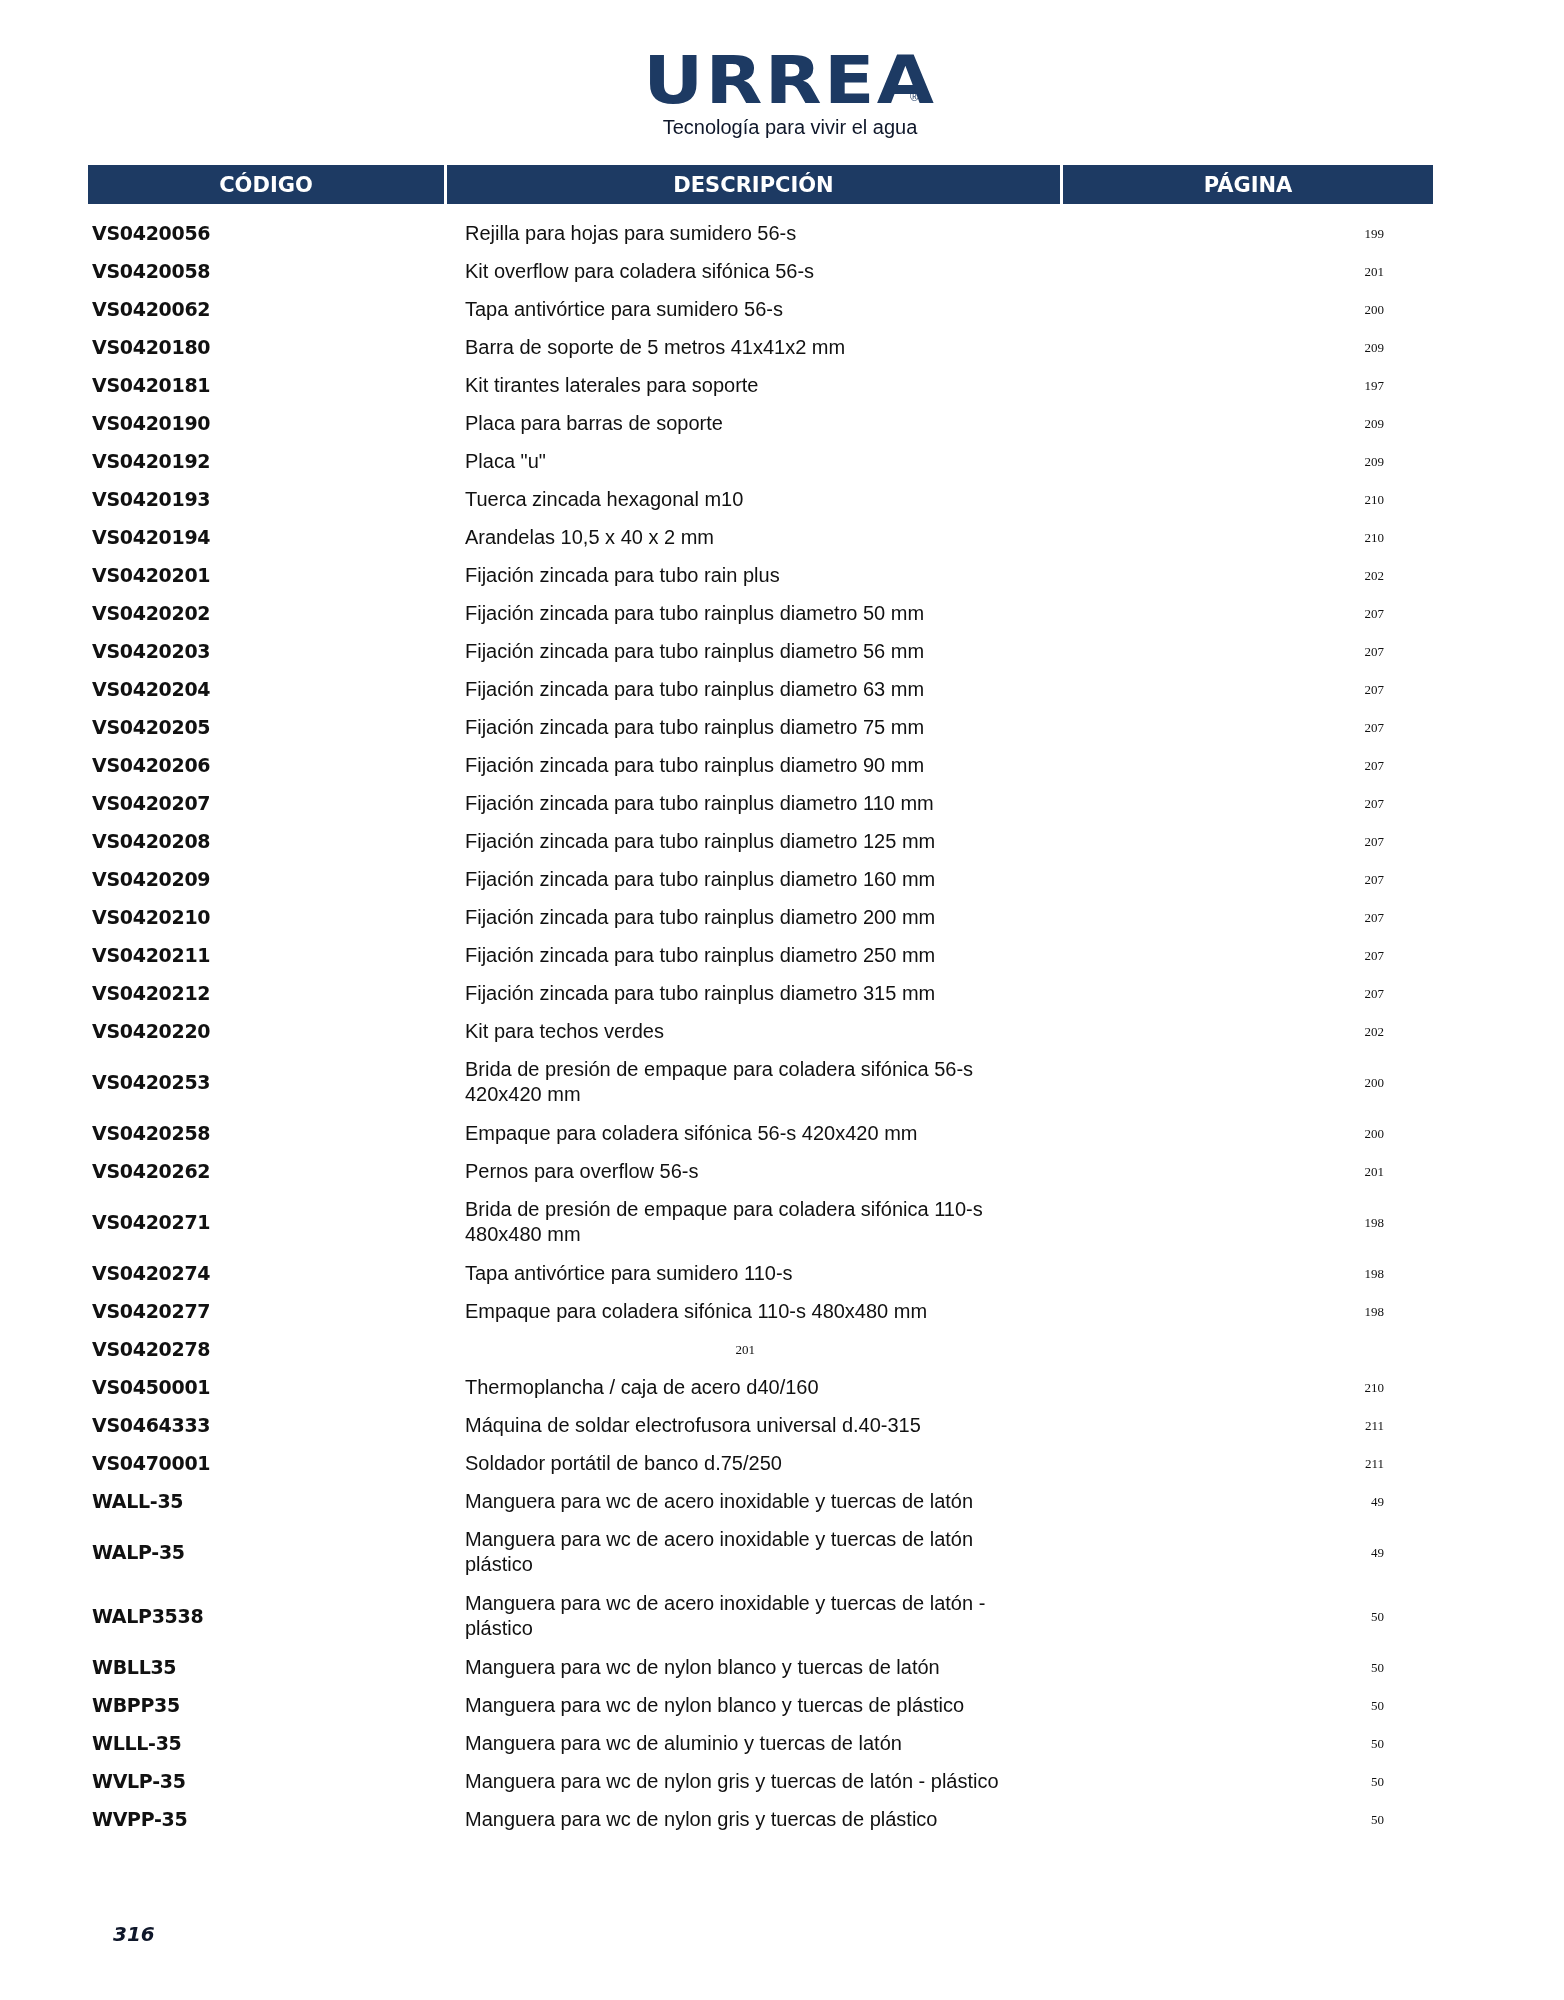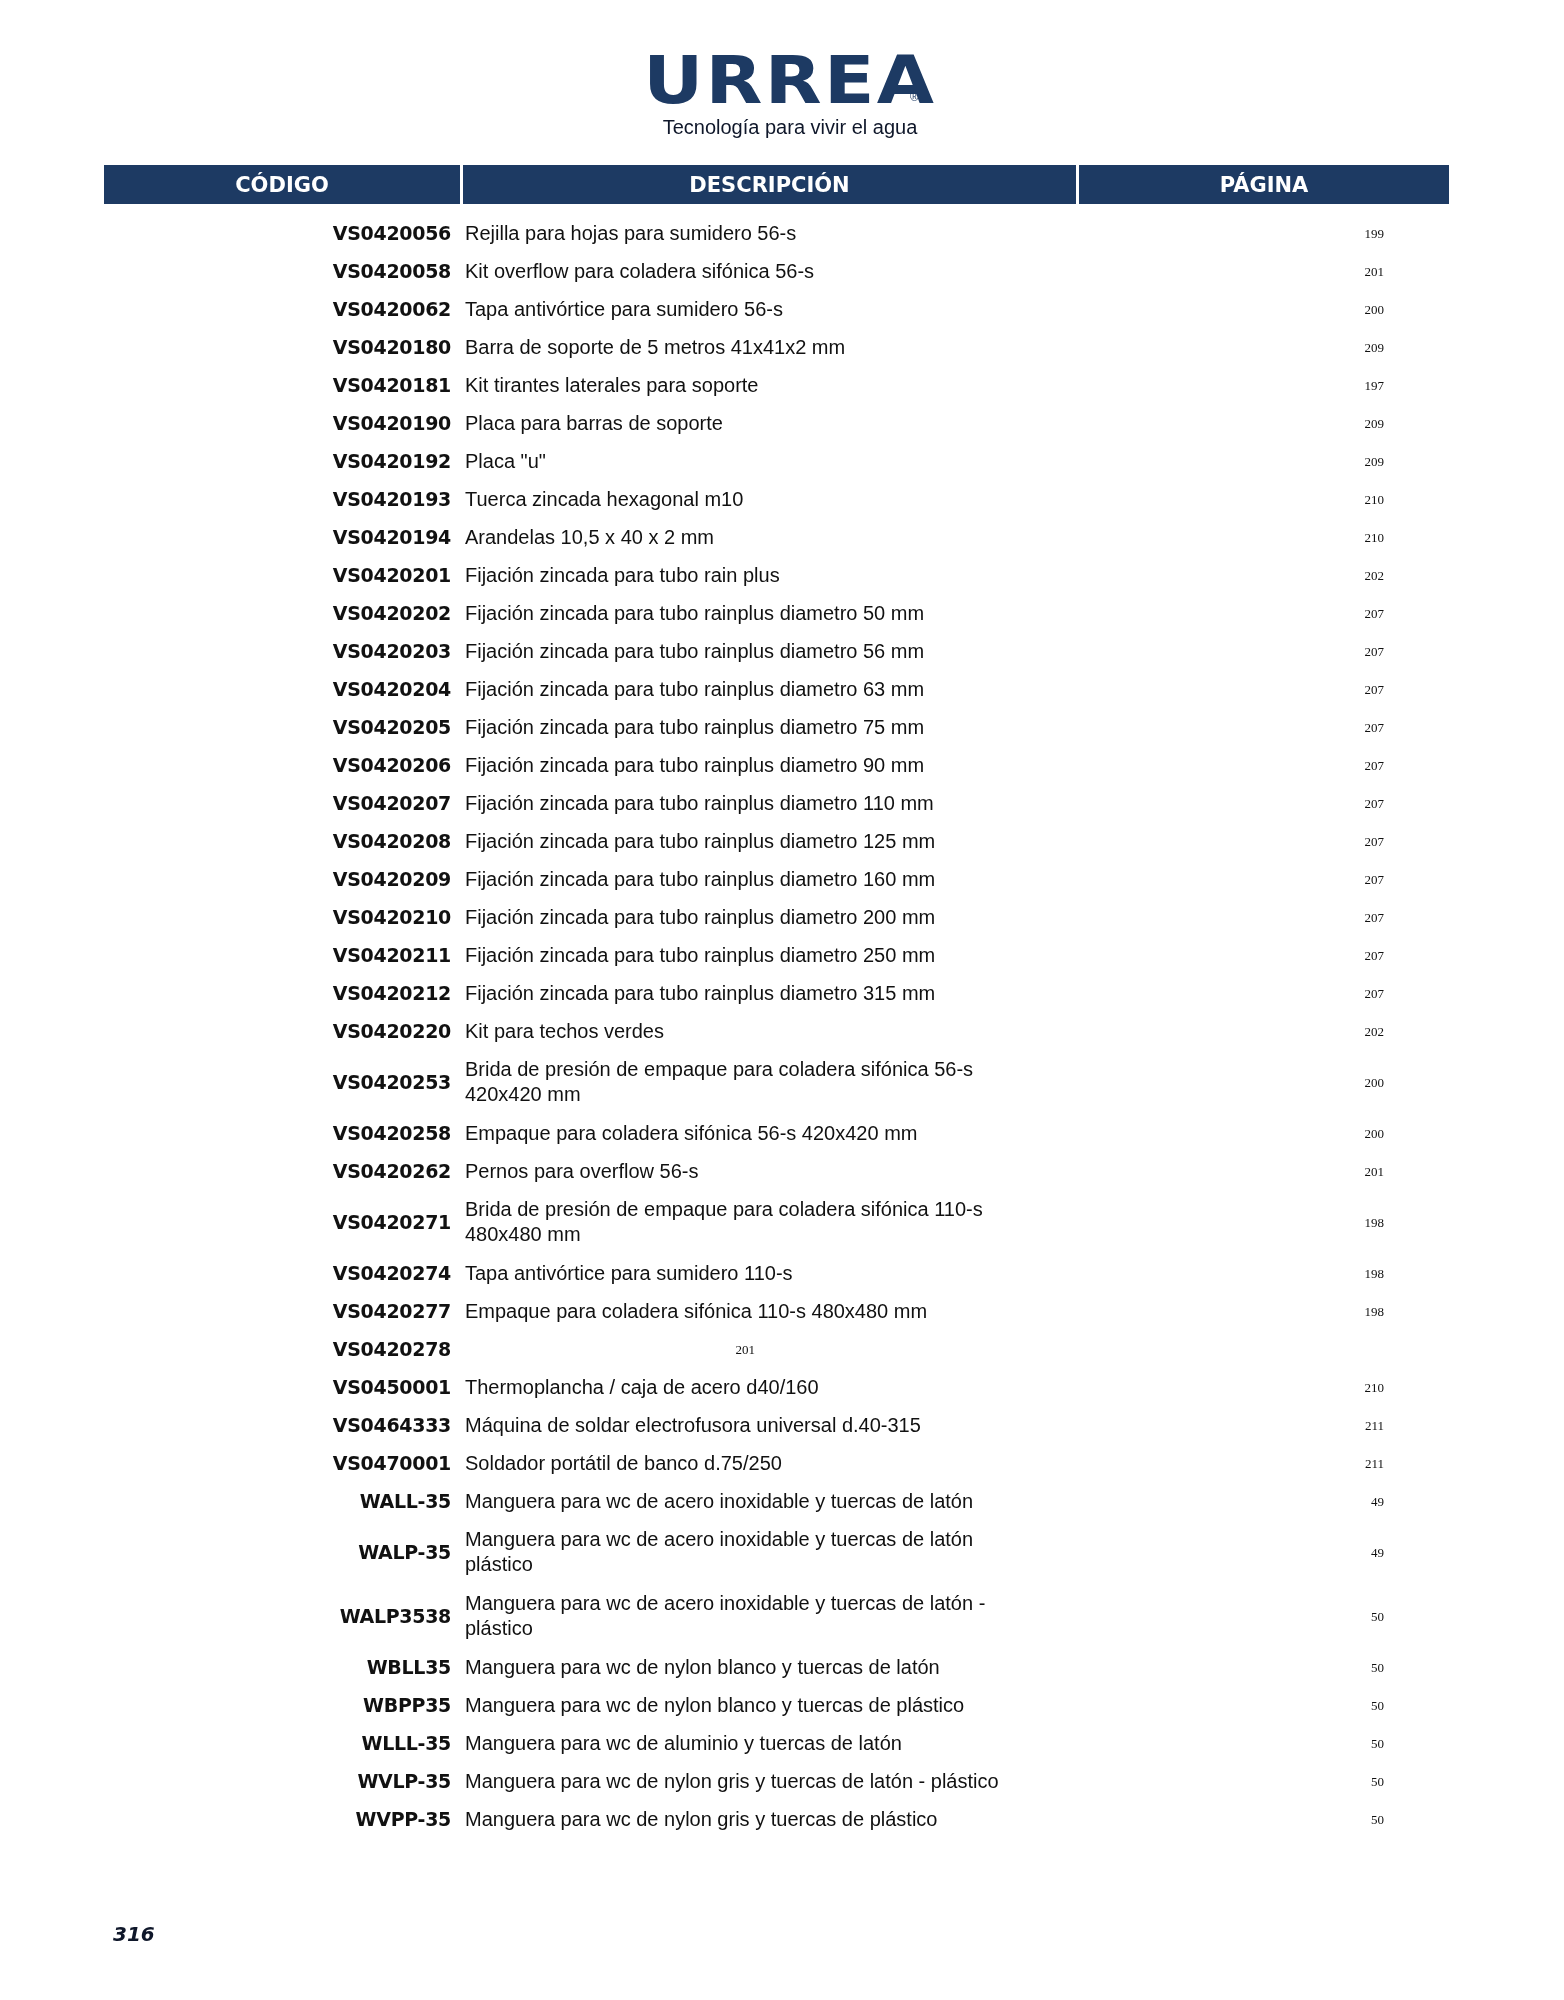--- a/index.html
+++ b/index.html
@@ -5,31 +5,31 @@
   html, body { margin: 0; padding: 0; background: #ffffff; }
   body { width: 1564px; height: 2000px; position: relative; overflow: hidden;
          font-family: "Liberation Sans", "DejaVu Sans", sans-serif; color: #111; }
   .logo { position: absolute; left: 640px; top: 48px; width: 300px; text-align: center; }
   .logo-word { font-family: "DejaVu Sans", sans-serif; font-weight: bold; font-size: 66px;
                letter-spacing: 2px; color: #1d3a63; line-height: 66px; display: inline-block;
                transform: scaleX(1.12); transform-origin: center; }
   .logo-reg { position: absolute; left: 270px; top: 42px; font-size: 12px; color: #1d3a63; }
   .logo-tag { position: absolute; left: 0; top: 68px; width: 300px; text-align: center;
               font-family: "Liberation Sans", sans-serif; font-size: 20px; color: #0f172a; }
-  .thead { position: absolute; top: 165px; left: 92px; width: 1345px; height: 39px; display: flex; padding-left: 12px; }
+  .thead { position: absolute; top: 165px; left: 76px; width: 1345px; height: 39px; display: flex; padding-left: 12px; }
   .th { background: #1d3a63; color: #fff; font-family: "DejaVu Sans", sans-serif; font-weight: bold;
         font-size: 21px; display: flex; align-items: center; justify-content: center; height: 39px; }
   .th.c1 { width: 356px; margin-right: 3px; }
   .th.c2 { width: 613px; margin-right: 3px; }
   .th.c3 { width: 370px; }
   .tbody { position: absolute; top: 214px; left: 92px; width: 1345px; }
   .tr { display: flex; align-items: center; min-height: 38px; }
   .tr.two { min-height: 64px; }
   .td { font-size: 20px; line-height: 25px; }
-  .td.code { width: 359px; text-align: right; font-family: "DejaVu Sans", sans-serif;
+  .td.code { width: 359px; text-align: left; font-family: "DejaVu Sans", sans-serif;
              font-weight: bold; font-size: 19px; letter-spacing: -0.3px; }
   .td.desc { width: 570px; padding-left: 14px; padding-right: 45px; font-family: "Liberation Sans", sans-serif; }
   .td.page { width: 270px; text-align: right; margin-left: 34px; font-family: Liberation Serif, serif; font-size: 13px; }
   .folio { position: absolute; left: 113px; top: 1922px; font-family: "DejaVu Sans", sans-serif;
            font-weight: bold; font-style: italic; font-size: 20px; color: #0f172a; }
 </style>
 </head>
 <body>
 
 <div class="logo">

